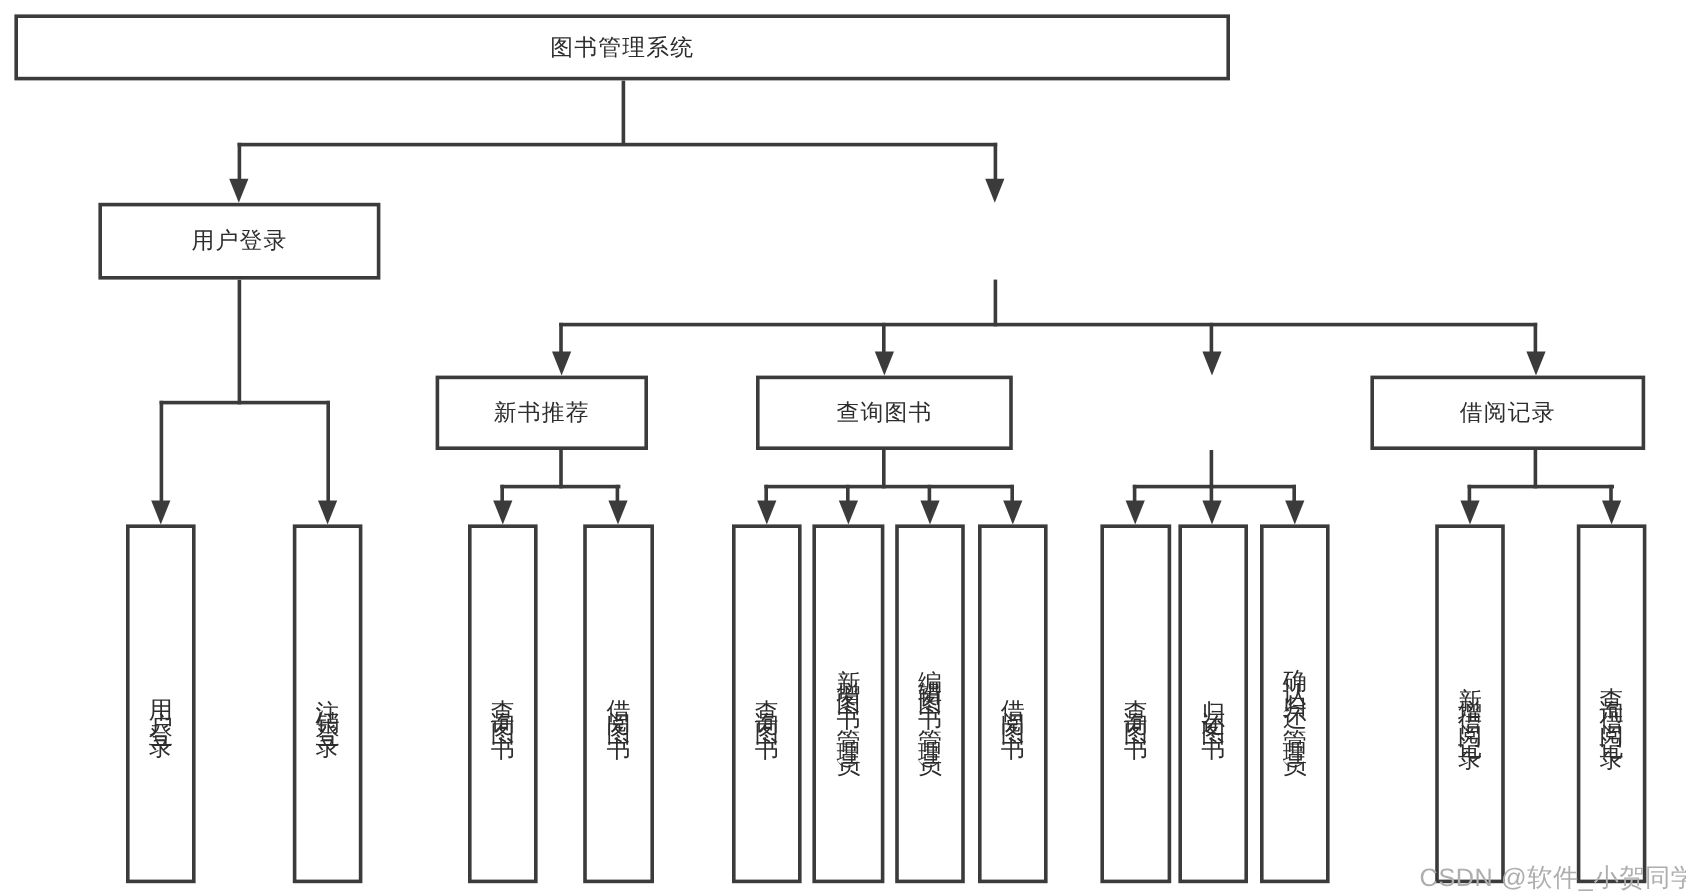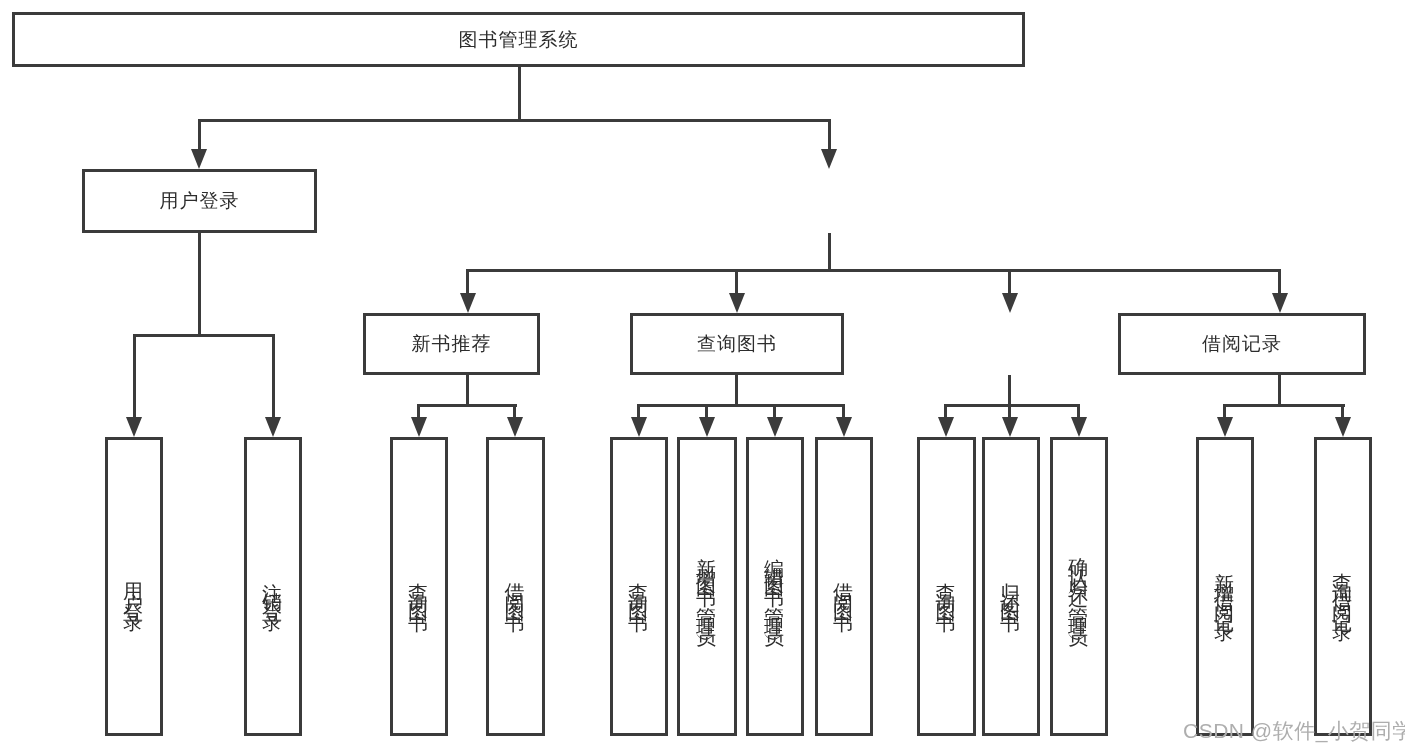--- a/index.html
+++ b/index.html
@@ -67,21 +67,21 @@
   <div class="arrow" style="left:1002px;top:293px"></div>
   <div class="vline" style="left:1278px;top:269px;height:27px"></div>
   <div class="arrow" style="left:1272px;top:293px"></div>
 
   <div class="node" style="left:363px;top:313px;width:177px;height:62px">
     <span>新书推荐</span>
   </div>
   <div class="node" style="left:630px;top:313px;width:214px;height:62px">
     <span>查询图书</span>
   </div>
-  <div class="node" style="left:1118px;top:313px;width:248px;height:62px">
+  <div class="node" style="left:1142px;top:313px;width:229px;height:62px">
     <span>借阅记录</span>
   </div>
 
   <div class="vline" style="left:466px;top:375px;height:32px"></div>
   <div class="hline" style="left:417px;top:404px;width:100px"></div>
   <div class="vline" style="left:417px;top:404px;height:16px"></div>
   <div class="arrow" style="left:411px;top:417px"></div>
   <div class="vline" style="left:513px;top:404px;height:16px"></div>
   <div class="arrow" style="left:507px;top:417px"></div>
 

